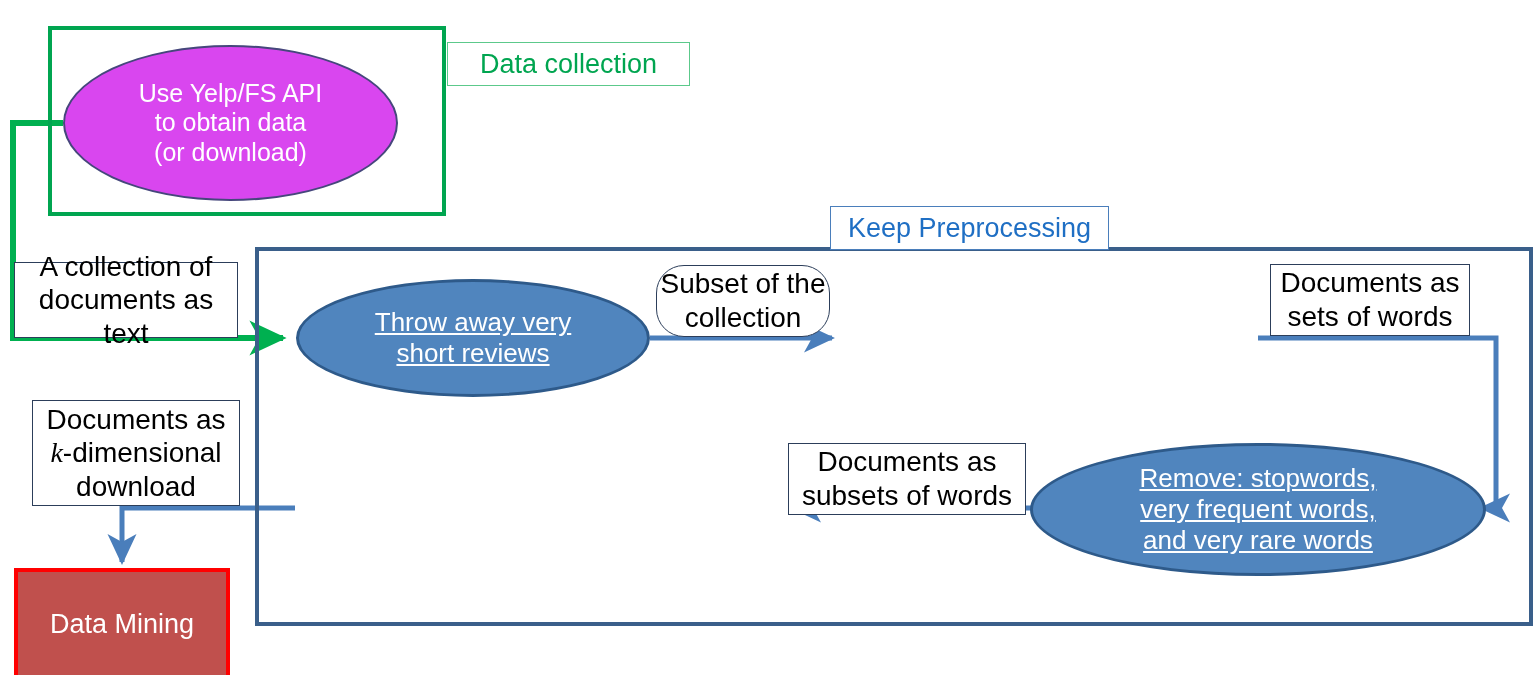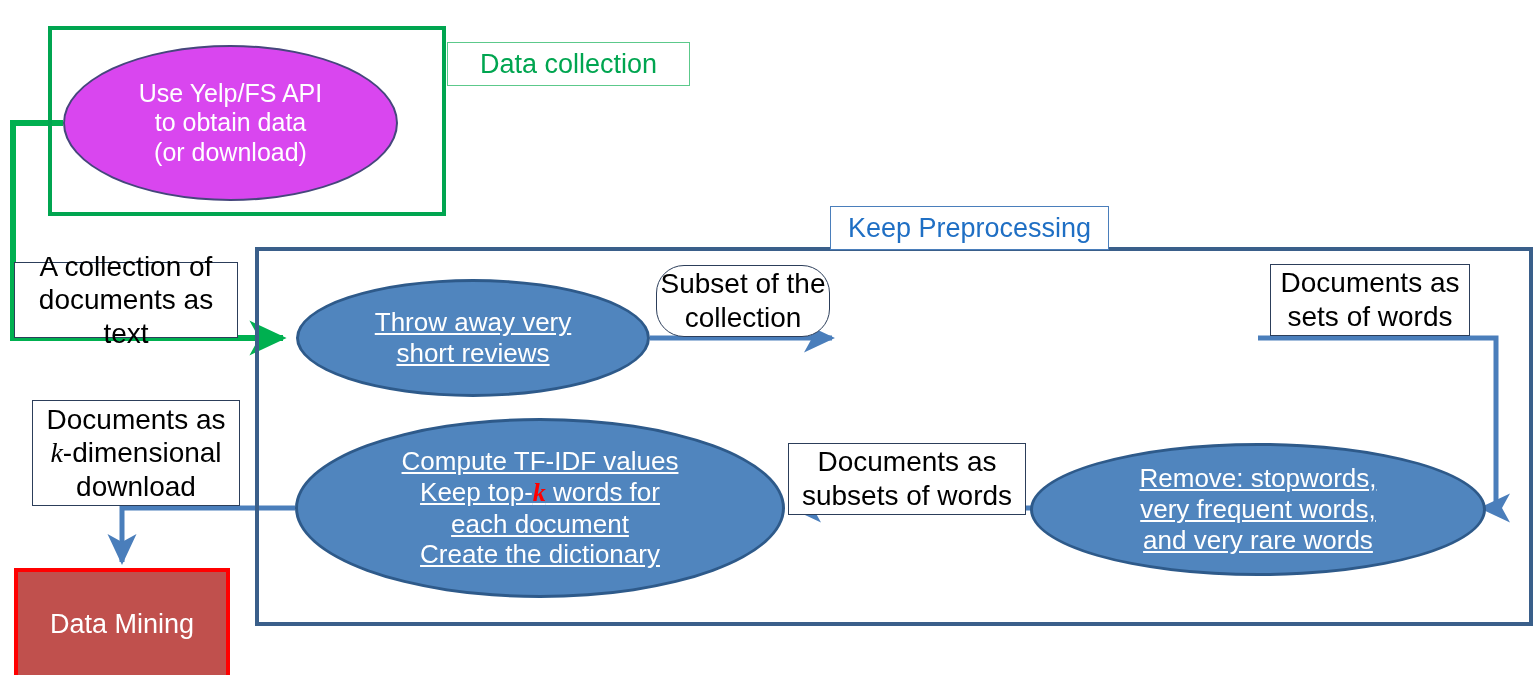--- a/index.html
+++ b/index.html
@@ -186,22 +186,16 @@
   </div>
 
   <div class="node-ellipse blue-node" style="left:296px; top:279px; width:354px; height:118px;">Throw away very
 short reviews</div>
 
 
   <div class="node-ellipse blue-node" style="left:1030px; top:443px; width:456px; height:133px;">Remove: stopwords,
 very frequent words,
 and very rare words</div>
 
-  <div class="node-ellipse blue-node" style="left:295px; top:418px; width:490px; height:180px; flex-direction:column;">
-    <span>Compute TF-IDF values</span>
-    <span><span>Keep top-</span><span class="k-red">k</span><span> words for</span></span>
-    <span>each document</span>
-    <span>Create the dictionary</span>
-  </div>
 
   <div class="node-rect red-node" style="left:14px; top:568px; width:216px; height:112px;">Data Mining</div>
 
 </div>
 
 </body></html>

